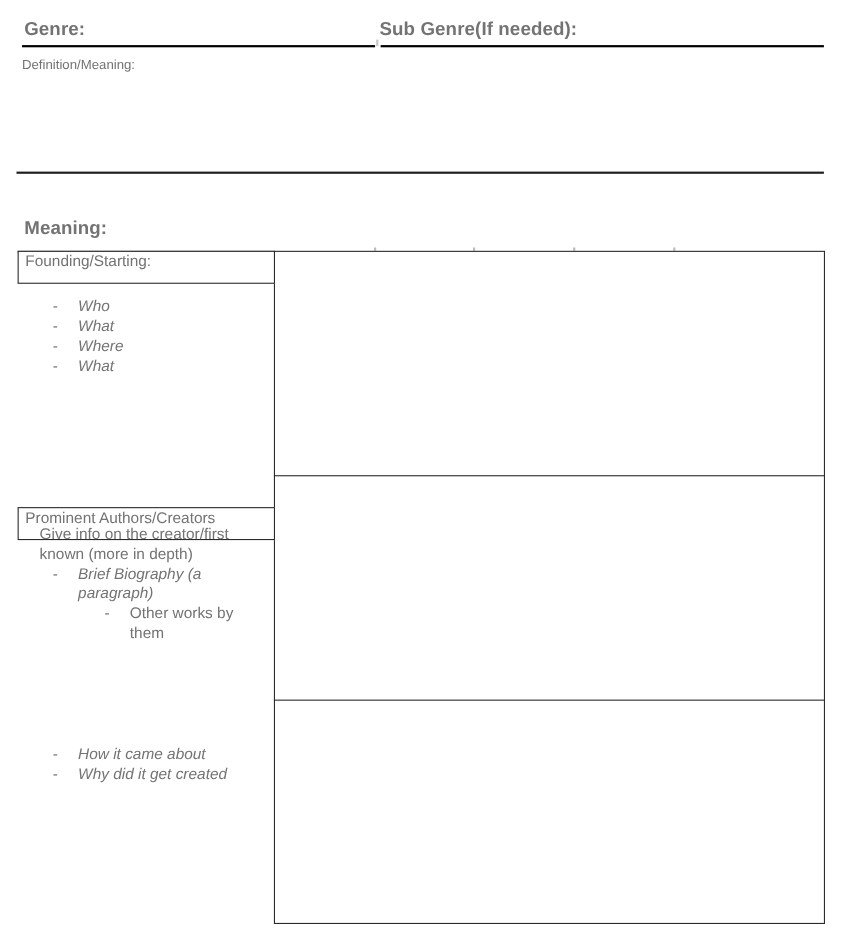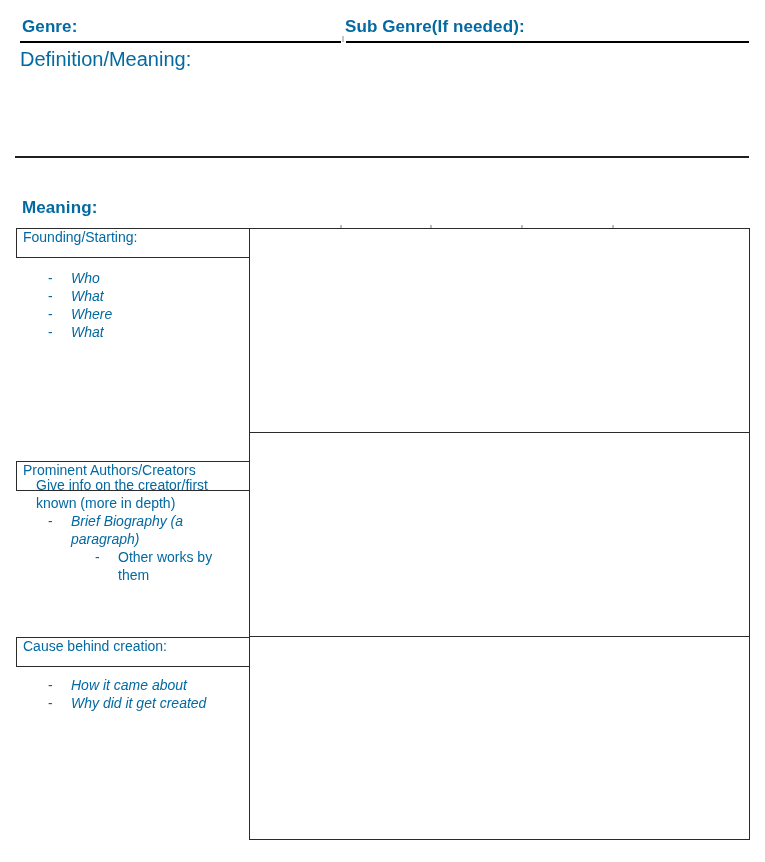--- a/index.html
+++ b/index.html
@@ -3,34 +3,34 @@
 <meta charset="utf-8">
 <style>
   * { margin: 0; padding: 0; box-sizing: border-box; }
   html, body { background: #ffffff; }
   body { width: 765px; height: 862px; overflow: hidden; }
   .page {
     position: relative;
     width: 748px; height: 862px;
     background: #ffffff;
     font-family: "Liberation Sans", sans-serif;
-    color: #0369a1;
+    color: #737373;
   }
   .abs { position: absolute; }
 
   
   .hdr-bold {
     font-size: 17px;
     font-weight: 700;
     line-height: 20px;
     white-space: nowrap;
     letter-spacing: 0.1px;
   }
   .body-text {
-    font-size: 20px;
+    font-size: 12px;
     line-height: 18px;
     white-space: nowrap;
   }
 
   .rule { background: #000000; }
   .thin-rule { background: #1f1f1f; }
 
   
   .table-wrap { left: 16px; top: 228px; width: 734px; height: 612px; }
   .tline { position: absolute; background: #2b2b2b; }
@@ -132,23 +132,20 @@
       <span class="txt">paragraph)</span>
     </div>
     <div class="line-row lvl2" style="top:320px;">
       <span class="dash">-</span>
       <span class="txt">Other works by</span>
     </div>
     <div class="line-row lvl2" style="top:338px;">
       <span class="txt">them</span>
     </div>
 
-    <div class="header-box" style="top:409px;">
-      <span>Cause behind creation:</span>
-    </div>
     <div class="line-row lvl1" style="top:448px;">
       <span class="dash">-</span>
       <span class="txt">How it came about</span>
     </div>
     <div class="line-row lvl1" style="top:466px;">
       <span class="dash">-</span>
       <span class="txt">Why did it get created</span>
     </div>
 
   </div>

